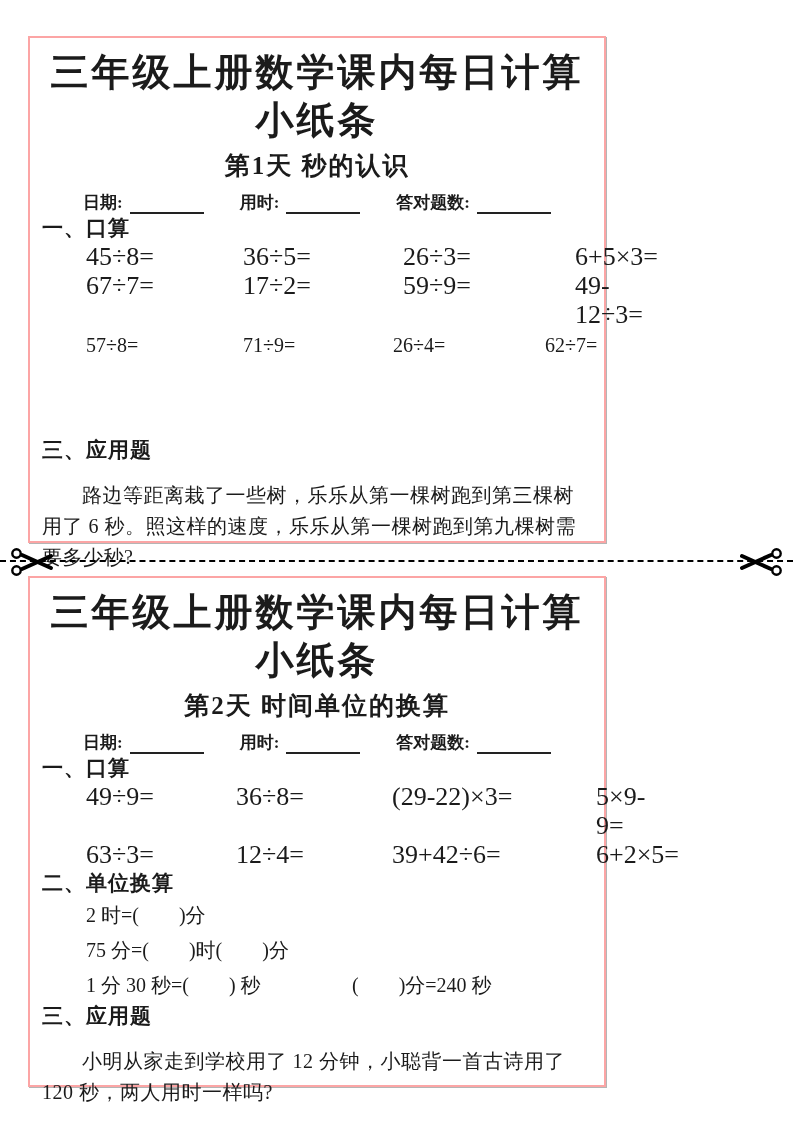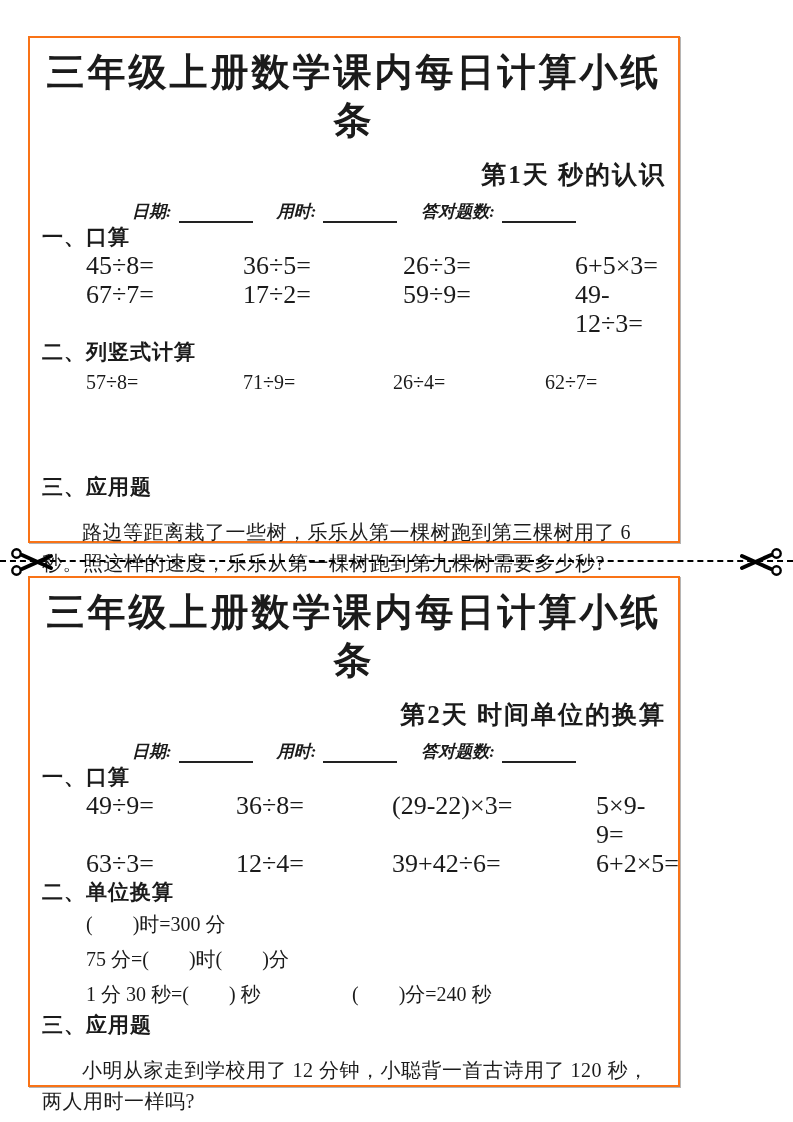--- a/index.html
+++ b/index.html
@@ -7,56 +7,55 @@
     position:relative;
     width:793px;height:1122px;
     background:#ffffff;
     font-family:"Liberation Serif","DejaVu Serif",serif;
     color:#1b1b1b;
     overflow:hidden;
   }
   .box{
     position:absolute;
     left:28px;
-    width:652px;
-    border:2px solid #f97316;
+    width:578px;
+    border:2px solid #fca5a5;
     box-shadow:1px 1px 0 #b5b5b5;
     background:#fff;
     box-sizing:border-box;
     padding:8px 12px 0 12px;
   }
   .box.first{top:36px;height:507px;}
   .box.second{top:576px;height:511px;}
 
   .main-title{
     text-align:center;
     font-size:38px;
     font-weight:700;
     letter-spacing:3px;
     line-height:48px;
     margin:2px 0 0 0;
   }
   .day-title{
-    text-align:right;
+    text-align:center;
     font-size:25px;
     font-weight:700;
     letter-spacing:2px;
     line-height:34px;
-    margin-top:14px;
+    margin-top:5px;
   }
   .meta-row{
     display:flex;
     justify-content:center;
     align-items:flex-end;
-    gap:24px;
+    gap:36px;
     margin-top:7px;
     font-size:17px;
     font-weight:700;
     height:24px;
-    font-style:italic;
   }
   .meta-item{display:flex;align-items:flex-end;}
   .blank{
     display:inline-block;
     width:74px;
     border-bottom:2px solid #222;
     height:16px;
     margin-left:7px;
   }
   .part-heading{
@@ -146,21 +145,20 @@
       <span>26÷3=</span>
       <span>6+5×3=</span>
     </div>
     <div class="oral-grid">
       <span>67÷7=</span>
       <span>17÷2=</span>
       <span>59÷9=</span>
       <span>49-12÷3=</span>
     </div>
 
-    <div class="part-heading">二、列竖式计算</div>
     <div class="vert-grid">
       <span>57÷8=</span>
       <span>71÷9=</span>
       <span>26÷4=</span>
       <span>62÷7=</span>
     </div>
 
     <div class="work-space"></div>
 
     <div class="part-heading">三、应用题</div>
@@ -215,21 +213,21 @@
     </div>
     <div class="oral-grid s2">
       <span>63÷3=</span>
       <span>12÷4=</span>
       <span>39+42÷6=</span>
       <span>6+2×5=</span>
     </div>
 
     <div class="part-heading">二、单位换算</div>
     <div class="unit-grid">
-      <span>(　　)时=300 分</span>
+      <span>2 时=(　　)分</span>
     </div>
     <div class="unit-grid">
       <span>75 分=(　　)时(　　)分</span>
     </div>
     <div class="unit-grid">
       <span>1 分 30 秒=(　　) 秒</span>
       <span>(　　)分=240 秒</span>
     </div>
 
     <div class="part-heading">三、应用题</div>

